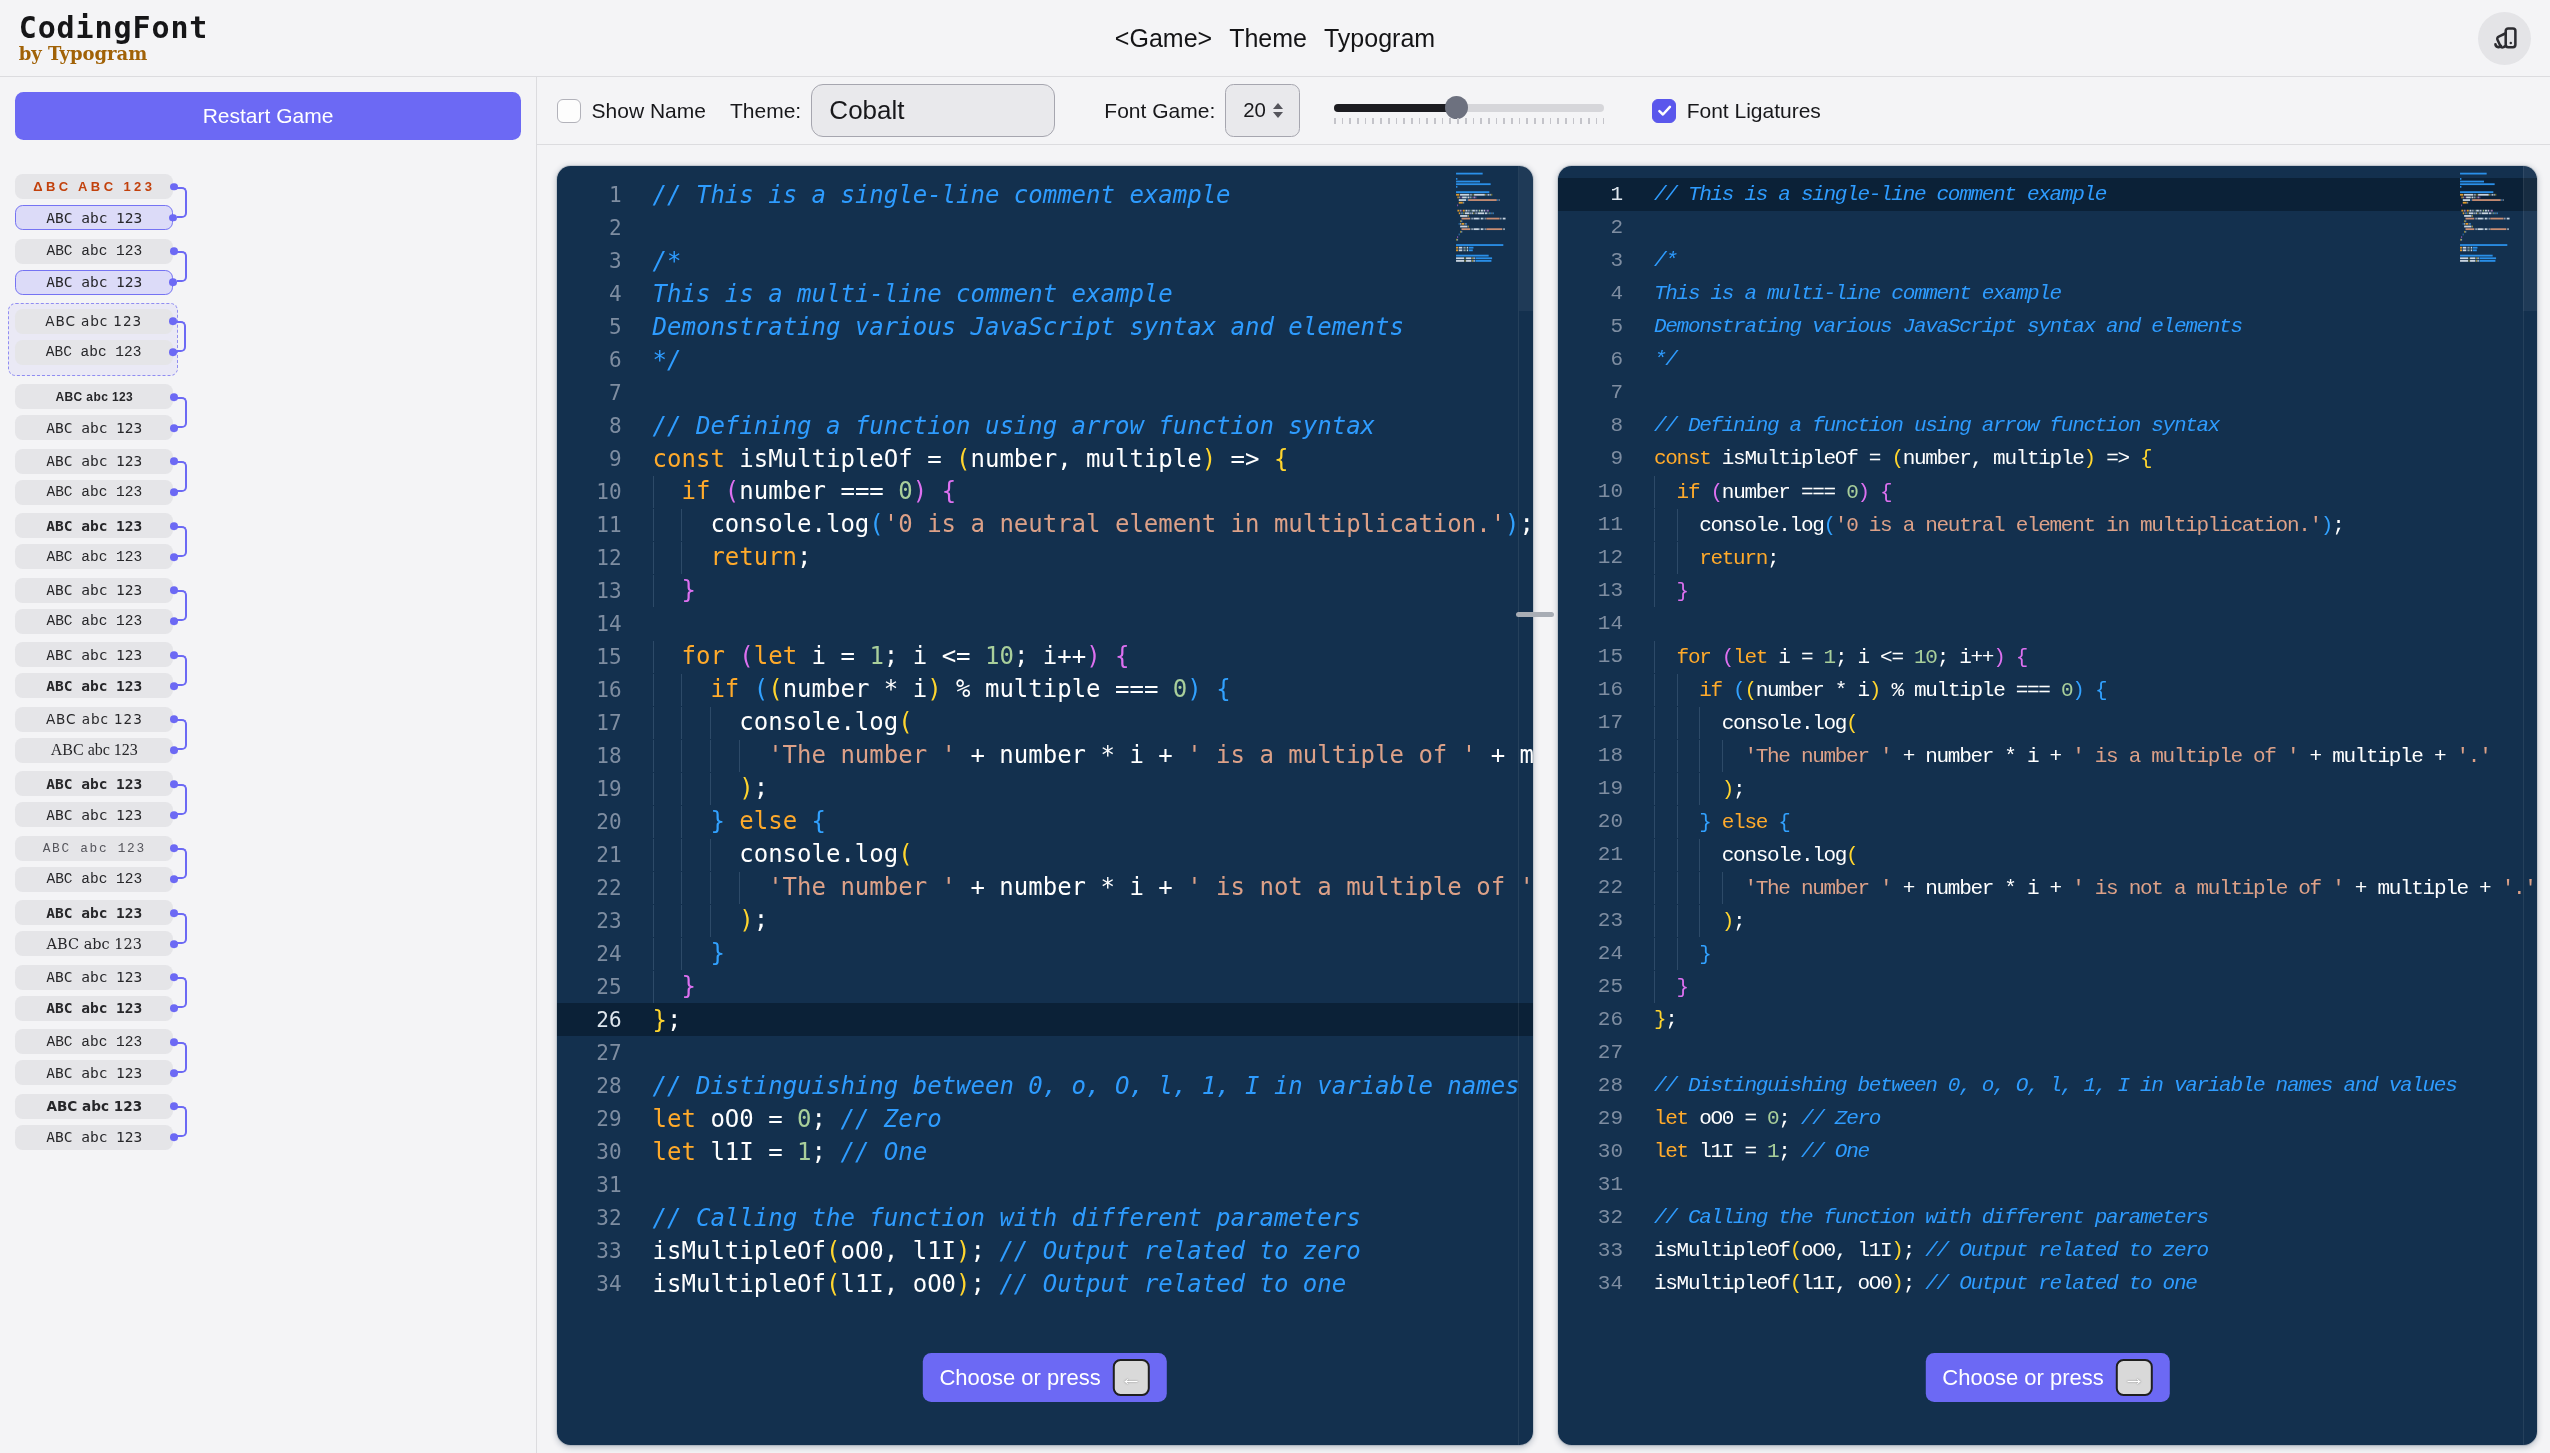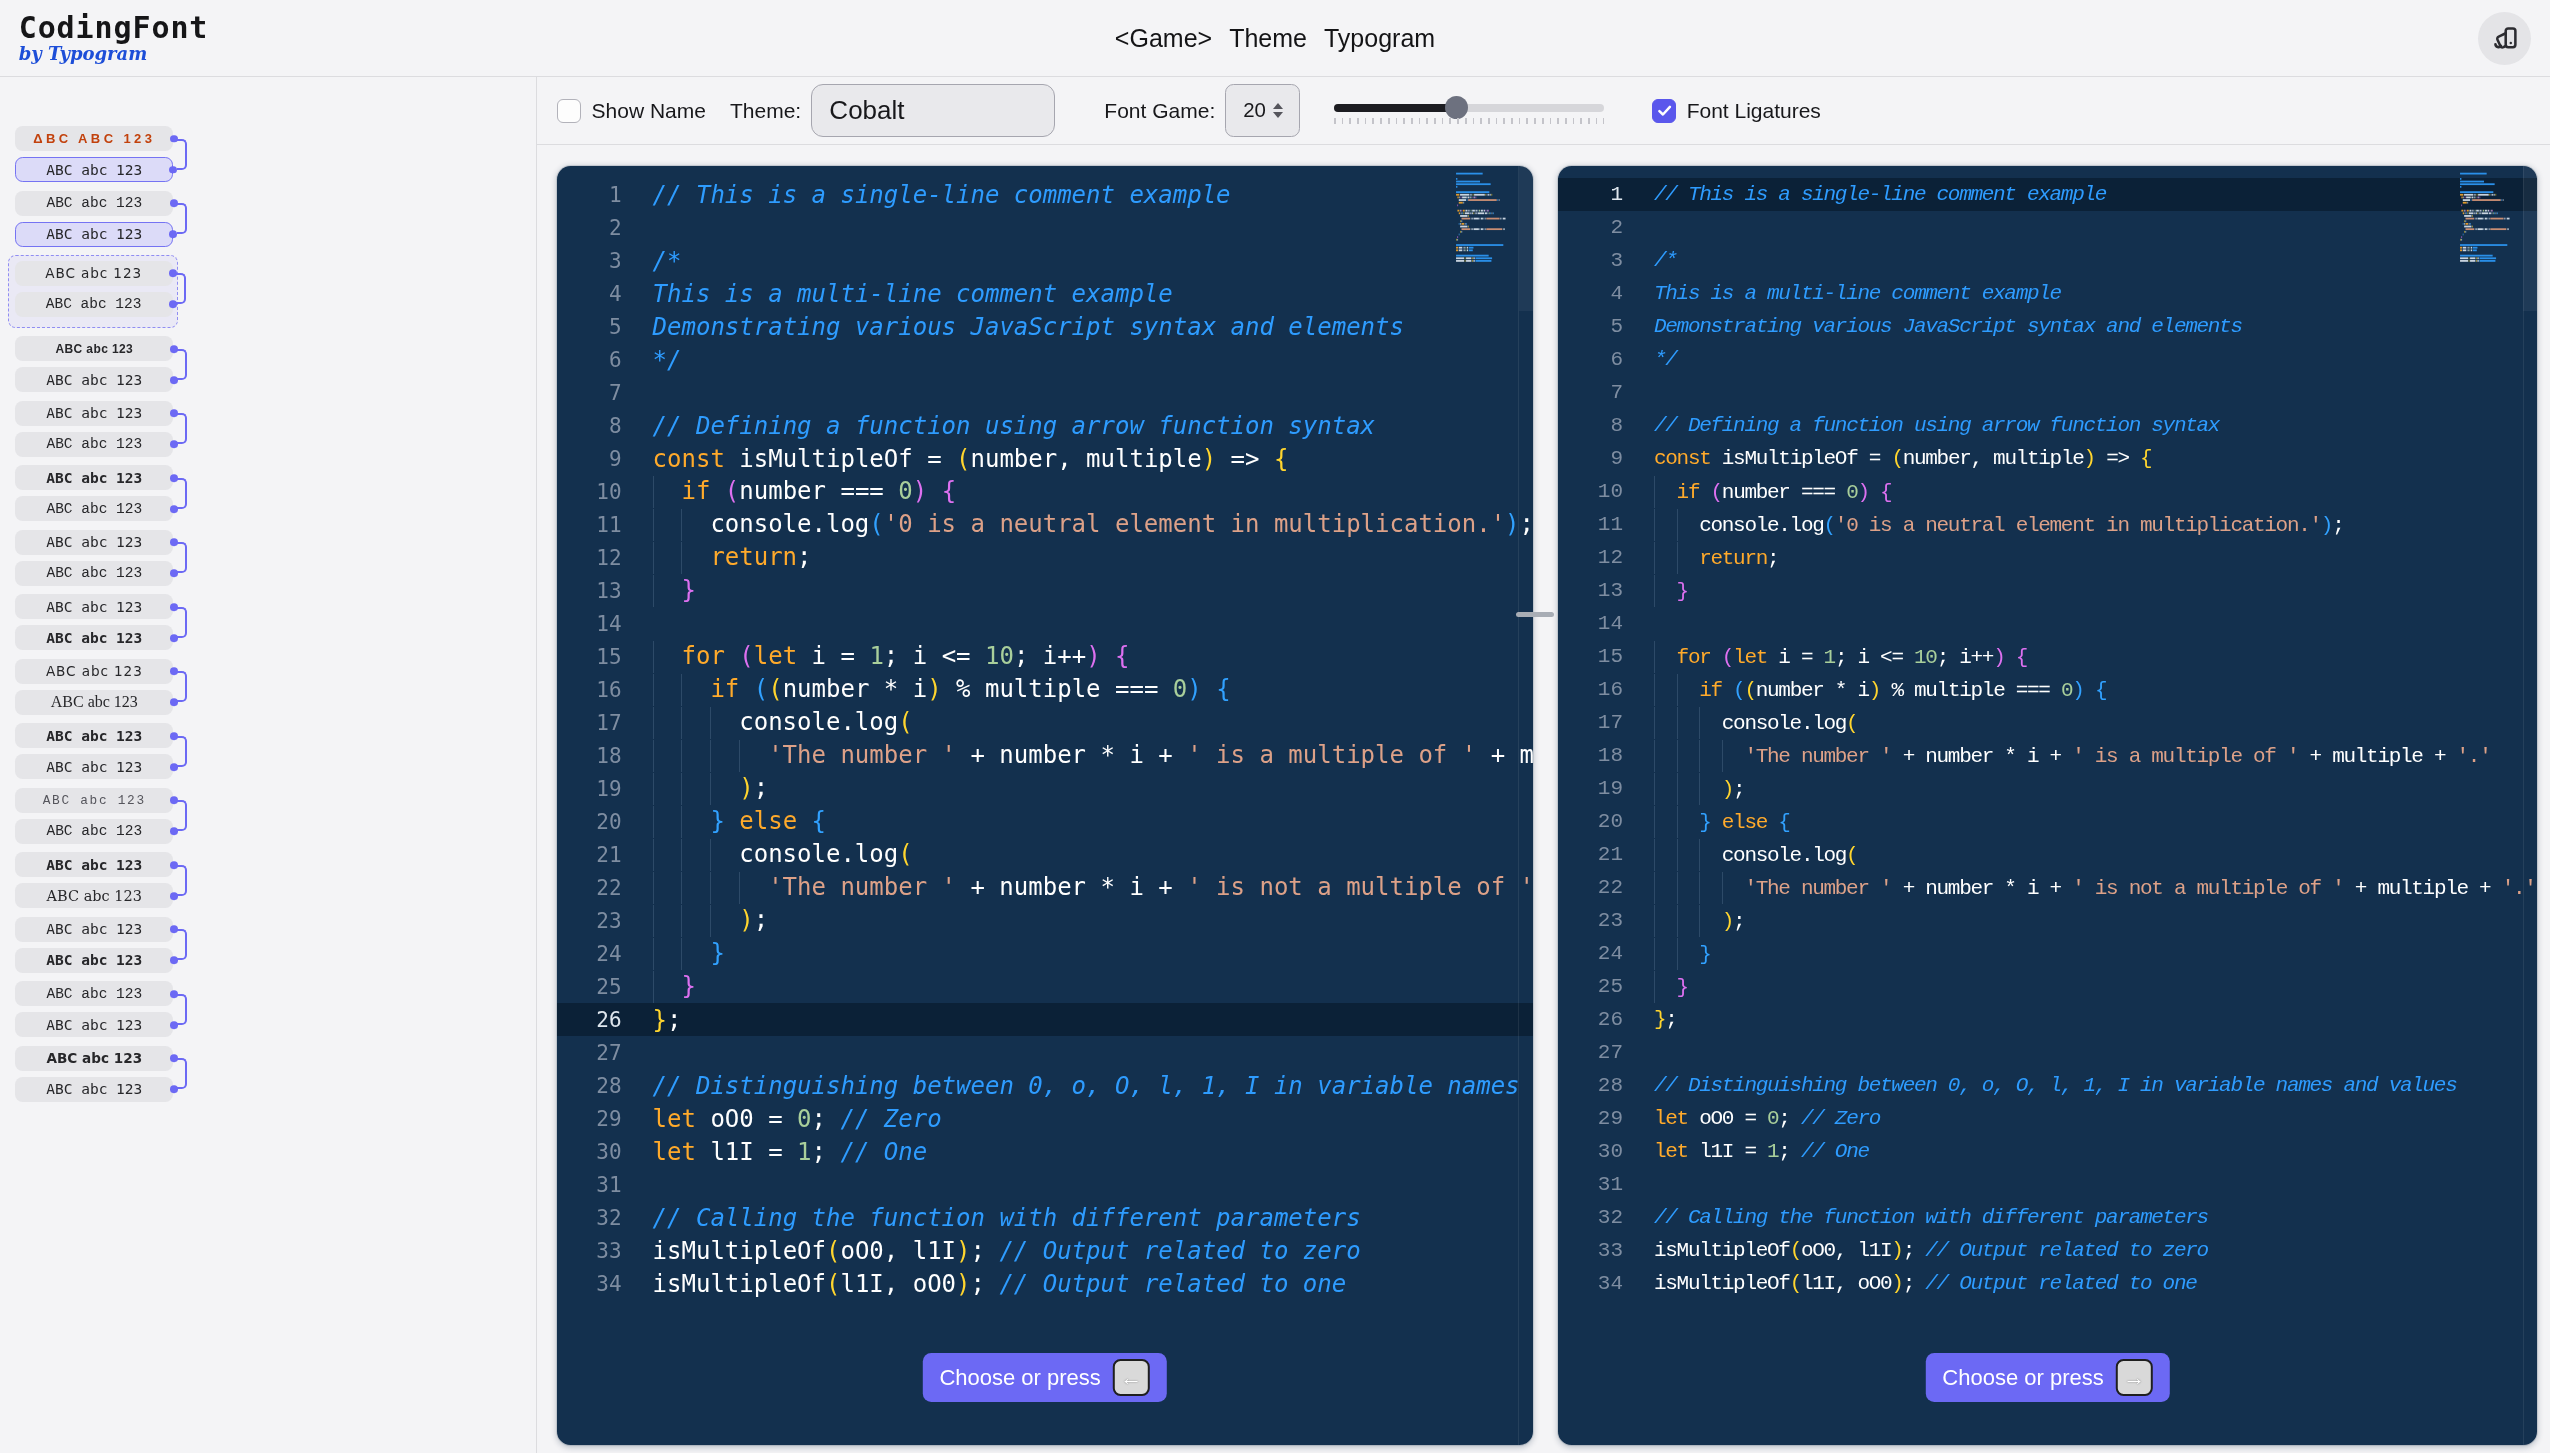--- a/index.html
+++ b/index.html
@@ -10,22 +10,22 @@
     --edbg:#13304e; --activeln:#0b2137;
     --com:#2e9cff; --kw:#ffaa2b; --pl:#ffffff; --str:#dda188; --num:#a9cf9b;
     --pby:#ffd52e; --pbp:#dd70f0; --pbb:#31a1ff;
   }
 
   
   .header{ height:77px; display:flex; align-items:center; position:relative;
            border-bottom:0.9px solid var(--border); padding:0 18.7px; }
   .logo .t1{ font-family:"DejaVu Sans Mono",monospace; font-weight:bold; font-size:30px;
              color:#161618; letter-spacing:0.9px; line-height:32px;}
-  .logo .t2{ font-family:"DejaVu Serif",serif; font-style:italic; font-weight:bold;
-             font-size:18px; color:#1d4ed8; line-height:20.4px;}
+  .logo .t2{ font-family:"DejaVu Serif",serif; font-weight:bold;
+             font-size:18px; color:#a16207; line-height:20.4px;}
   .nav{ position:absolute; left:50%; top:0; height:77px; transform:translateX(-50%);
         display:flex; gap:17px; align-items:center; }
   .nav span{ font-size:25px; color:#141416; cursor:pointer; }
   .icon-btn{ position:absolute; right:18.7px; top:12px; width:53px; height:53px; border-radius:50%;
              background:#e4e4e7; display:flex; align-items:center; justify-content:center; cursor:pointer;}
 
   
   .main{ display:flex; height:1377px; }
   .sidebar{ width:537px; border-right:0.9px solid var(--border); padding:15.3px; flex:none; }
   .content{ flex:1; display:flex; flex-direction:column; }
@@ -137,20 +137,21 @@
         <path d="M13 8.5 L7.2 11.2 a2 2 0 0 0 -1 2.65 L8.6 19 a2 2 0 0 0 2.6 1 L13 19"></path>
         <path d="M4.5 17.5 a2.5 2.5 0 0 0 4.6 1.3"></path>
         <circle cx="17.2" cy="16.6" r="1" fill="#2c2c31" stroke="none"></circle>
       </svg>
     </span>
   </div>
 </div>
 
 <div class="main">
   <div class="sidebar">
+    <button class="restart">Restart Game</button>
     <div class="bracket-list" id="bracket">
         <div class="pair">
           <div class="chip f-display">ΔBC ABC 123</div>
           <div class="chip f-mono winner">ABC abc 123</div>
           <div class="bracket" style="left: 162px; top: 12.3px; height: 31px;"></div>
         </div>
         <div class="pair">
           <div class="chip f-lib">ABC abc 123</div>
           <div class="chip f-mono winner">ABC abc 123</div>
           <div class="bracket" style="left: 162px; top: 12.3px; height: 31px;"></div>

